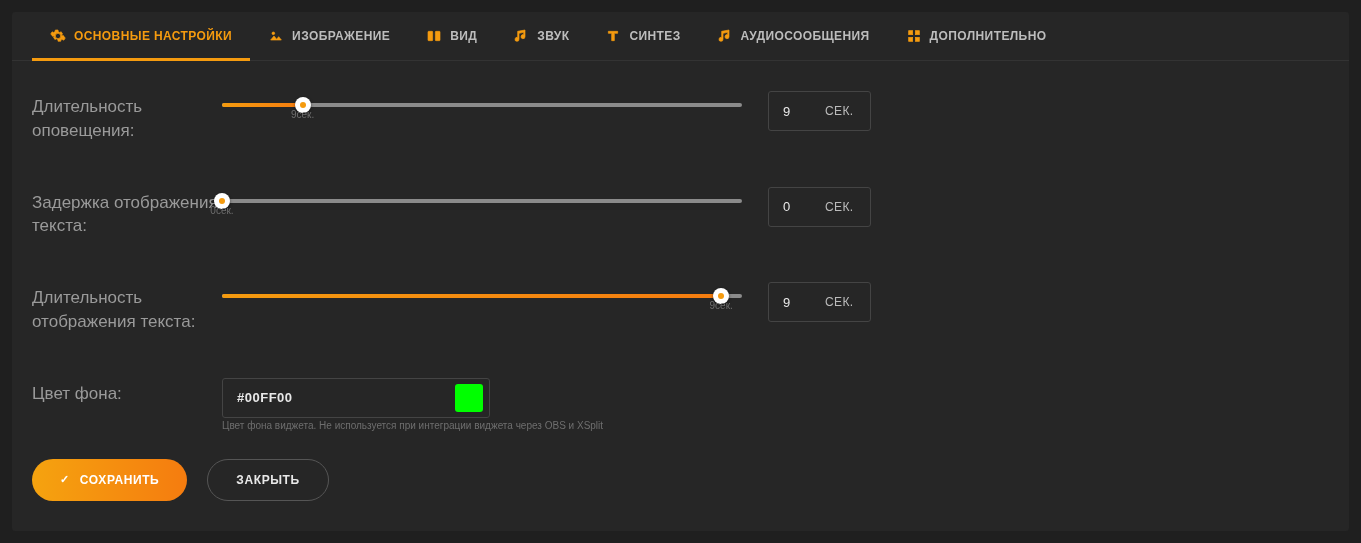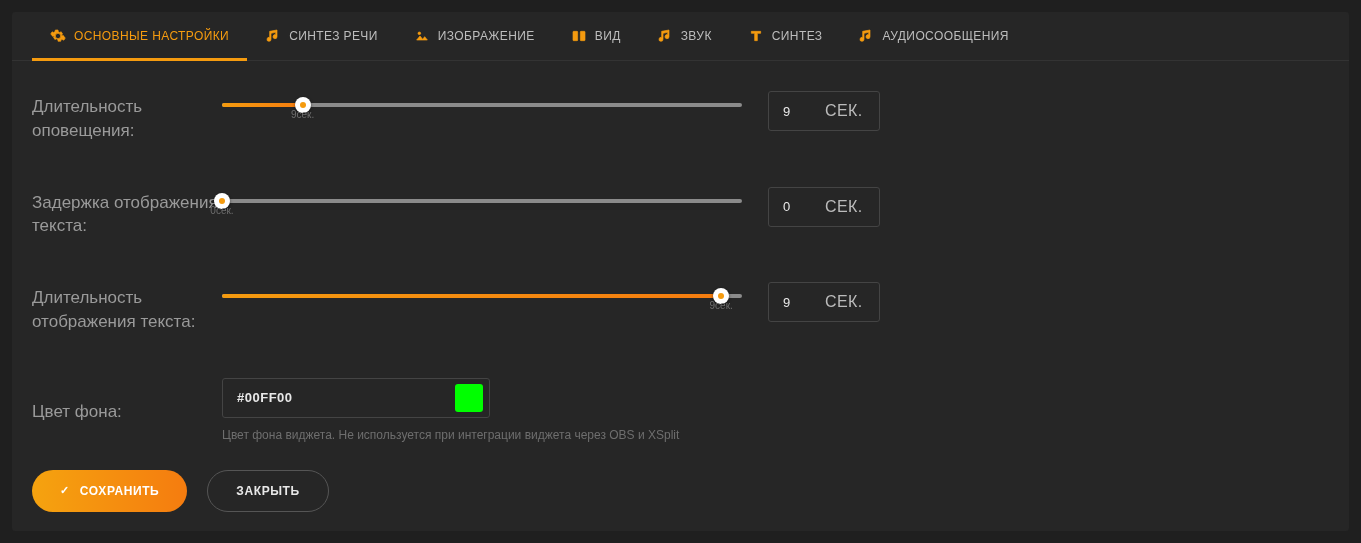--- a/index.html
+++ b/index.html
@@ -25,21 +25,21 @@
     gap: 0;
     border-bottom: 1px solid #333;
     padding: 0 20px;
   }
   .tab {
     display: flex;
     align-items: center;
     gap: 8px;
     padding: 16px 18px 14px 18px;
     font-size: 12px;
-    font-weight: 400;
+    font-weight: 700;
     letter-spacing: 0.4px;
     color: #bdbdbd;
     cursor: pointer;
     border-bottom: 3px solid transparent;
     margin-bottom: -1px;
     white-space: nowrap;
   }
   .tab.active {
     color: #f59b0f;
     border-bottom-color: #f59b0f;
@@ -122,25 +122,25 @@
     border: none;
     color: #e8e8e8;
     font-size: 13px;
     padding: 0 14px;
     outline: none;
   }
   .valuebox .unit {
     display: flex;
     align-items: center;
     padding: 0 16px 0 0;
-    font-size: 16px;
+    font-size: 12px;
     color: #bbb;
     letter-spacing: 0.4px;
   }
-  .colorrow { align-items: center; }
+  .colorrow { }
   .colorbox {
     display: flex;
     align-items: center;
     border: 1px solid #444;
     border-radius: 3px;
     height: 40px;
     width: 268px;
     background: #262626;
     padding: 0 6px 0 14px;
   }
@@ -152,23 +152,23 @@
     font-size: 13px;
     font-weight: 600;
     letter-spacing: 0.5px;
     outline: none;
   }
   .swatch {
     width: 28px; height: 28px;
     border-radius: 3px;
   }
   .hint {
-    font-size: 12px;
+    font-size: 10px;
     color: #6e6e6e;
-    margin-top: 10px;
+    margin-top: 2px;
   }
   
   .buttons {
     display: flex;
     gap: 20px;
     padding-left: 20px;
     margin-top: 6px;
   }
   .btn {
     height: 42px;
@@ -204,28 +204,20 @@
       <span class="ico">
           <svg viewBox="0 0 24 24">
             <path d="M12 8a4 4 0 100 8 4 4 0 000-8zm9 4a7 7 0 01-.1 1.2l2 1.6-2 3.4-2.4-.9a7 7 0 01-2 .1l-.4 2.5h-4l-.4-2.5a7 7 0 01-2-1.1l-2.4.9-2-3.4 2-1.6A7 7 0 013 12a7 7 0 01.1-1.2l-2-1.6 2-3.4 2.4.9a7 7 0 012-1.1L8 3h4l.4 2.5a7 7 0 012 1.1l2.4-.9 2 3.4-2 1.6A7 7 0 0121 12z"></path>
           </svg>
         </span>
       <span>ОСНОВНЫЕ НАСТРОЙКИ</span>
     </div>
     <div class="tab">
       <span class="ico">
           <svg viewBox="0 0 24 24">
-            <path d="M9 17a3 3 0 11-2-2.8V5l11-2v10a3 3 0 11-2-2.8V6.5L9 8v9z"></path>
-          </svg>
-        </span>
-      <span>СИНТЕЗ РЕЧИ</span>
-    </div>
-    <div class="tab">
-      <span class="ico">
-          <svg viewBox="0 0 24 24">
             <path d="M4 18l5-6 4 5 3-4 4 5H4z"></path>
             <circle cx="8" cy="8" r="2"></circle>
           </svg>
         </span>
       <span>ИЗОБРАЖЕНИЕ</span>
     </div>
     <div class="tab">
       <span class="ico">
           <svg viewBox="0 0 24 24">
             <rect x="3" y="5" width="7" height="14" rx="1"></rect>
@@ -250,20 +242,31 @@
         </span>
       <span>СИНТЕЗ</span>
     </div>
     <div class="tab">
       <span class="ico">
           <svg viewBox="0 0 24 24">
             <path d="M9 17a3 3 0 11-2-2.8V5l11-2v10a3 3 0 11-2-2.8V6.5L9 8v9z"></path>
           </svg>
         </span>
       <span>АУДИОСООБЩЕНИЯ</span>
+    </div>
+    <div class="tab">
+      <span class="ico">
+          <svg viewBox="0 0 24 24">
+            <rect x="4" y="4" width="6" height="6"></rect>
+            <rect x="14" y="4" width="6" height="6"></rect>
+            <rect x="4" y="14" width="6" height="6"></rect>
+            <rect x="14" y="14" width="6" height="6"></rect>
+          </svg>
+        </span>
+      <span>ДОПОЛНИТЕЛЬНО</span>
     </div>
   </div>
 
   <div class="content">
 
     <div class="row">
       <div class="label">Длительность оповещения:</div>
       <div class="slider-wrap">
         <div class="track">
           <div class="fill" style="width:15.5%"></div>

